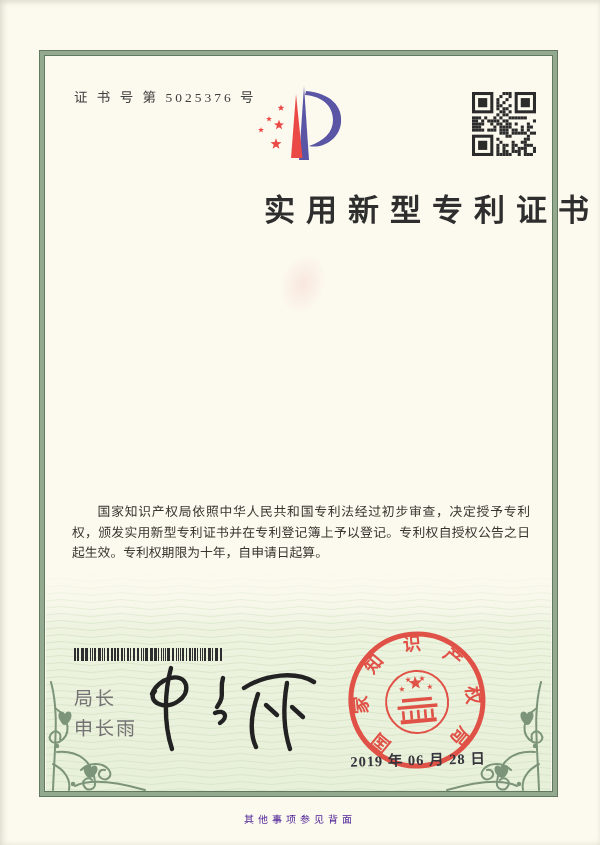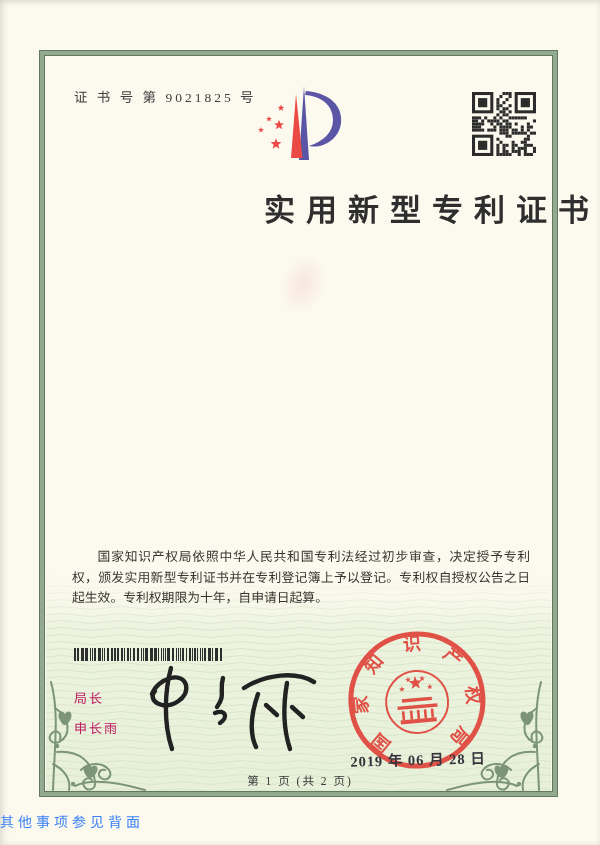--- a/index.html
+++ b/index.html
@@ -51,45 +51,45 @@
   .fcolon { flex:0 0 auto; padding-right:2px; }
   .fvalue { flex:1 1 auto; letter-spacing:.5px; }
   .grant-row { display:flex; line-height:21px; font-size:13.5px; color:#2f2f2f; margin-top:1px; }
   .grant-pair { display:flex; }
   .grant-pair.second { margin-left:50px; }
 
   .body-text {
     position:absolute; left:72px; top:502px; width:458px;
     font-size:12.8px; line-height:20.5px; color:#38352f; text-align:justify;
   }
-  .body-text p { text-indent:2em;margin-top:45px; }
+  .body-text p { text-indent:2em; }
 
   .barcode { position:absolute; left:74px; top:648px; }
 
   .signer {
     position:absolute; left:74px; top:684px;
-    font-size:13px; line-height:30px; color:#be185d; letter-spacing:2px;
+    font-size:19px; line-height:30px; color:#737373; letter-spacing:2px;
     font-family:"Liberation Sans","DejaVu Sans",sans-serif;
   }
   .signature { position:absolute; left:138px; top:656px; }
 
   .seal { position:absolute; left:337px; top:626px; transform:rotate(-5deg); opacity:.93; }
   .seal-date {
     position:absolute; left:338px; top:748px; width:160px; text-align:center;
     font-size:14.5px; color:#35343c; letter-spacing:1px; transform:rotate(-1.5deg);
     font-weight:bold; font-family:"Liberation Serif",serif;
   }
 
   .page-num {
     position:absolute; left:0; top:772px; width:100%; text-align:center;
     font-size:11.5px; letter-spacing:2px; color:#3a3a3a;
   }
   .back-note {
-    position:absolute; left:0; top:811px; width:100%; 
-    font-size:14px; letter-spacing:4px; color:#3b82f6;
+    position:absolute; left:0; top:811px; width:100%; text-align:center;
+    font-size:10px; letter-spacing:4px; color:#4c1d95;
   }
   .flourish { position:absolute; }
   .flourish.left  { left:45px;  top:678px; }
   .flourish.right { left:442px; top:678px; transform:scaleX(-1); }
 
   .smudge {
     position:absolute; left:280px; top:252px; width:46px; height:64px;
     background:radial-gradient(ellipse at center, rgba(226,120,130,.28), rgba(226,120,130,0) 70%);
     transform:rotate(18deg); opacity:.55; pointer-events:none;
   }
@@ -133,21 +133,21 @@
         <path d="M0,206 q15,-3 30,0 t30,0 t30,0 t30,0 t30,0 t30,0 t30,0 t30,0 t30,0 t30,0 t30,0 t30,0 t30,0 t30,0 t30,0 t30,0 t30,0 t30,0" fill="none" stroke="#d6e4c5" stroke-width="1" opacity="0.8"></path>
         <path d="M0,213 q15,-3 30,0 t30,0 t30,0 t30,0 t30,0 t30,0 t30,0 t30,0 t30,0 t30,0 t30,0 t30,0 t30,0 t30,0 t30,0 t30,0 t30,0 t30,0" fill="none" stroke="#d6e4c5" stroke-width="1" opacity="0.8"></path>
         <path d="M0,220 q15,-3 30,0 t30,0 t30,0 t30,0 t30,0 t30,0 t30,0 t30,0 t30,0 t30,0 t30,0 t30,0 t30,0 t30,0 t30,0 t30,0 t30,0 t30,0" fill="none" stroke="#d6e4c5" stroke-width="1" opacity="0.8"></path>
       </svg>
   </div>
 
   <div class="frame"></div>
 
   <div class="smudge"></div>
 
-  <div class="cert-no">证 书 号 第 9021825 号</div>
+  <div class="cert-no">证 书 号 第 5025376 号</div>
 
   <svg class="logo" width="100" height="84" viewBox="0 0 100 84">
     <path d="M56,7 C80,9 93,22 91,39 C89,56 72,65 59,62 C74,57 83,48 83,36 C83,21 71,12 55,11 Z" fill="#5b55a5"></path>
     <path d="M54,2 L59,76 L49,76 Z" fill="#5b55a5"></path>
     <path d="M46,10 L52.5,74 L41,74 Z" fill="#ea4946"></path>
     <g id="logo-stars" fill="#ea4946">
         <path d="M31.0,20.5L31.9,22.8L34.3,22.9L32.4,24.5L33.1,26.8L31.0,25.5L28.9,26.8L29.6,24.5L27.7,22.9L30.1,22.8Z"></path>
         <path d="M19.0,32.0L19.7,34.0L21.9,34.1L20.2,35.4L20.8,37.4L19.0,36.3L17.2,37.4L17.8,35.4L16.1,34.1L18.3,34.0Z"></path>
         <path d="M11.0,43.0L11.7,45.0L13.9,45.1L12.2,46.4L12.8,48.4L11.0,47.3L9.2,48.4L9.8,46.4L8.1,45.1L10.3,45.0Z"></path>
         <path d="M29.0,35.8L30.3,39.2L33.9,39.4L31.1,41.7L32.1,45.2L29.0,43.2L25.9,45.2L26.9,41.7L24.1,39.4L27.7,39.2Z"></path>
@@ -479,15 +479,14 @@
       <path d="M36,92 C44,84 58,84 64,92 C68,98 62,104 56,100 C52,97 54,91 60,92"></path>
     </g>
     <g fill="#7c947a">
       <path d="M16,44 C10,36 16,30 20,36 C24,30 30,36 24,44 C21,48 18,48 16,44 Z"></path>
       <path d="M40,96 C36,88 42,84 46,90 C50,84 56,90 50,97 C46,101 43,101 40,96 Z"></path>
       <circle cx="12" cy="68" r="2.2"></circle>
       <circle cx="28" cy="106" r="2.2"></circle>
     </g>
   </svg>
 
-  <div class="page-num">第 1 页 (共 2 页)</div>
   <div class="back-note">其他事项参见背面</div>
 </div>
 
 </body></html>

